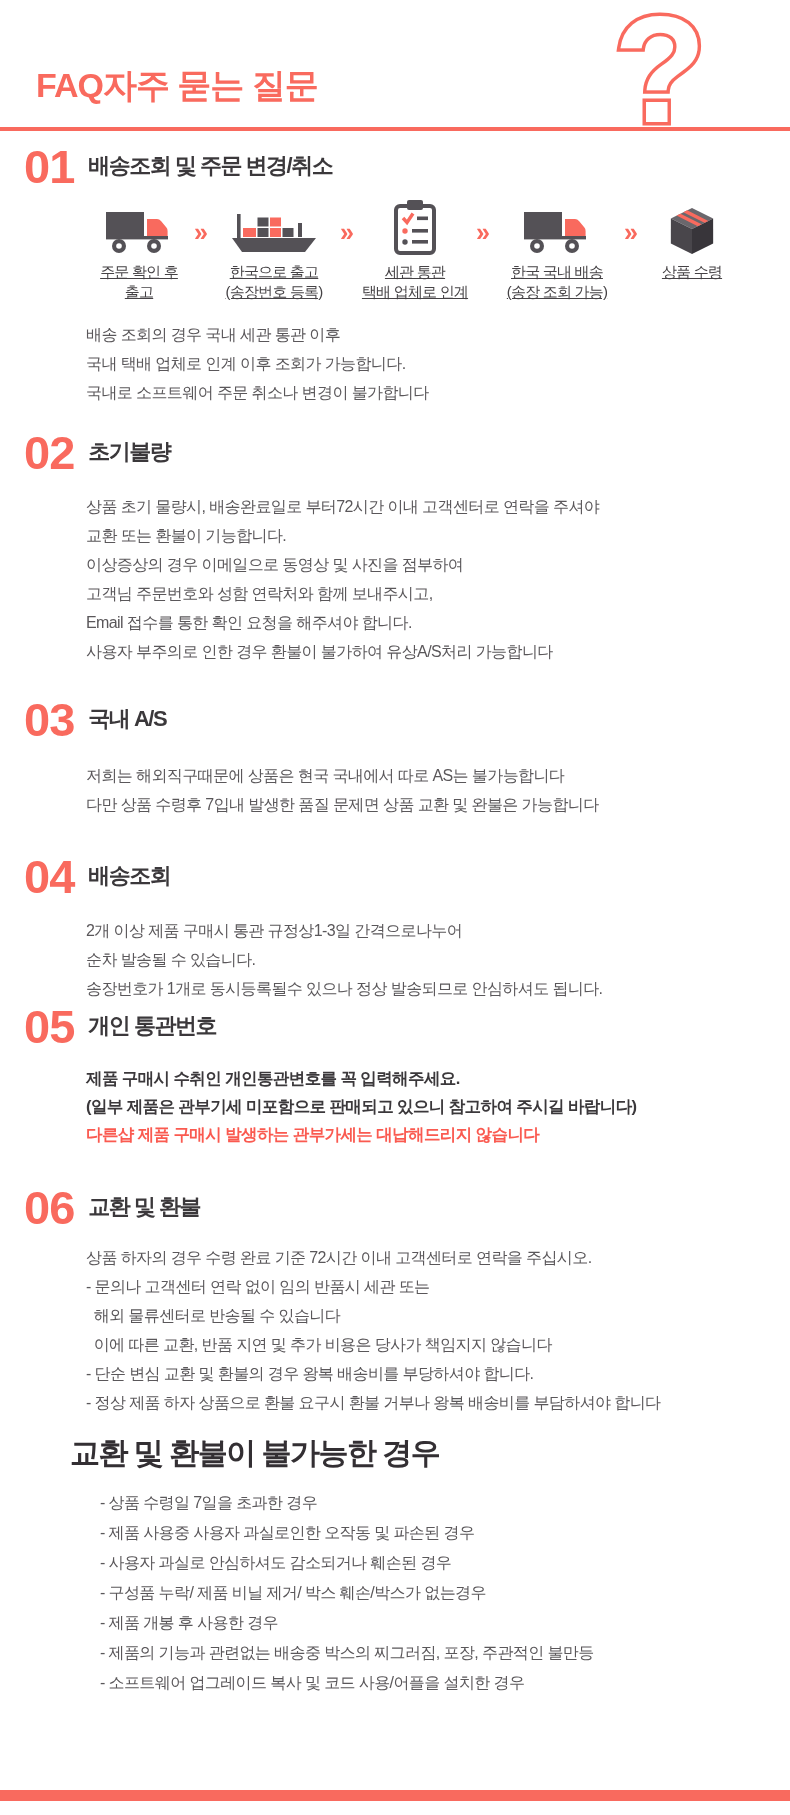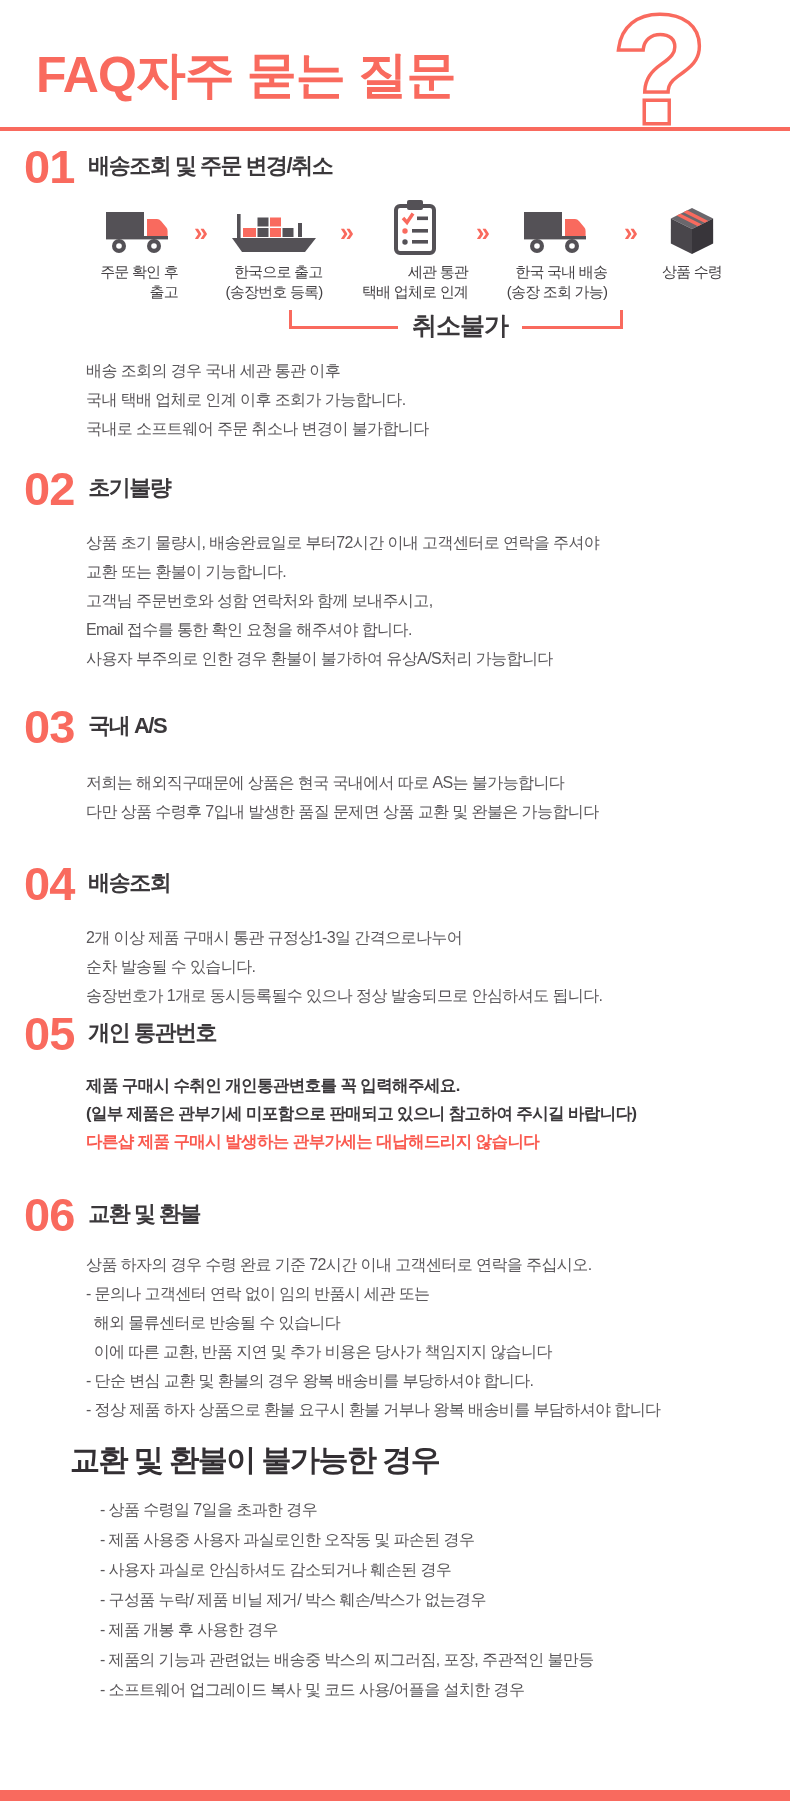--- a/index.html
+++ b/index.html
@@ -9,38 +9,38 @@
     background:#ffffff;
     font-family:"Liberation Sans","DejaVu Sans",sans-serif;
     overflow:hidden;
     color:#5a575a;
   }
   
   .header{position:relative;height:131px;}
   .header-line{position:absolute;left:0;right:0;bottom:0;height:4px;background:#f96a5e;}
   .faq-title{
     position:absolute;left:36px;bottom:22px;margin:0;
-    font-size:50px;font-weight:800;color:#f96a5e;letter-spacing:-1px;
+    font-size:34px;font-weight:800;color:#f96a5e;letter-spacing:-1px;
   }
   .qmark{position:absolute;right:72px;top:0;width:120px;height:146px;z-index:2;}
   
   .section{margin:0;}
   .sec-head{display:flex;align-items:center;margin-left:24px;}
   .sec-num{font-size:47px;font-weight:800;color:#f96a5e;letter-spacing:-1px;line-height:1;}
   .sec-title{font-size:22px;font-weight:700;color:#3b383b;letter-spacing:-1.5px;margin-left:14px;line-height:1.1;}
   
   .sec-body{margin-left:86px;margin-right:20px;}
   .body-line{margin:0;font-size:16px;line-height:29px;color:#5a575a;letter-spacing:-0.6px;white-space:pre-wrap;}
   .bold-line{margin:0;font-size:16.5px;line-height:28px;color:#3b383b;font-weight:700;letter-spacing:-0.6px;white-space:pre-wrap;}
   .warning-line{margin:0;font-size:16.5px;line-height:28px;color:#fa5a50;font-weight:800;letter-spacing:-0.6px;white-space:pre-wrap;}
   
   .flow{display:flex;align-items:flex-start;margin:6px 0 0 86px;}
   .flow-step{display:flex;flex-direction:column;align-items:center;}
   .flow-step .icon-box{height:60px;display:flex;align-items:flex-end;justify-content:center;}
-  .flow-label{margin-top:6px;font-size:15px;line-height:20px;color:#454245;text-align:right;white-space:pre-line;letter-spacing:-0.8px;}
+  .flow-label{margin-top:6px;font-size:15px;line-height:20px;color:#454245;text-align:center;white-space:pre-line;letter-spacing:-0.8px;text-decoration:underline;}
   .flow-sep{width:18px;text-align:center;padding-top:24px;font-size:25px;font-weight:700;color:#f96a5e;line-height:1;}
   .w106{width:106px}.w128{width:128px}.w118{width:118px}.w130{width:130px}.w104{width:104px}
   
   .cancel-bracket{display:flex;align-items:flex-start;margin:8px 0 0 289px;}
   .b-left{width:106px;height:16px;border-left:3px solid #f96a5e;border-bottom:3px solid #f96a5e;}
   .b-right{width:98px;height:16px;border-right:3px solid #f96a5e;border-bottom:3px solid #f96a5e;}
   .b-label{margin:3px 14px 0;font-size:25px;font-weight:800;color:#3b383b;line-height:1;letter-spacing:-1px;white-space:nowrap;}
   
   .s1{margin-top:12px;}
   .s1 .sec-body{margin-top:18px;}
@@ -160,41 +160,37 @@
             <polygon points="4,13 26,24 26,50 4,39" fill="#49464b"></polygon>
             <polygon points="48,13 26,24 26,50 48,39" fill="#38353a"></polygon>
             <polygon points="21,4.5 43,15.5 39,17.5 17,6.5" fill="#f96a5e"></polygon>
             <polygon points="14,8 36,19 32,21 10,10" fill="#f96a5e"></polygon>
           </svg>
         </div>
         <div class="flow-label">상품 수령</div>
       </div>
     </div>
 
-    <div class="cancel-bracket">
-      <div class="b-left"></div>
-      <div class="b-label">취소불가</div>
-      <div class="b-right"></div>
-    </div>
 
     <div class="sec-body">
         <p class="body-line">배송 조회의 경우 국내 세관 통관 이후</p>
         <p class="body-line">국내 택배 업체로 인계 이후 조회가 가능합니다.</p>
         <p class="body-line">국내로 소프트웨어 주문 취소나 변경이 불가합니다</p>
       </div>
   </div>
 
   <div class="section s2">
     <div class="sec-head">
       <span class="sec-num">02</span>
       <span class="sec-title">초기불량</span>
     </div>
     <div class="sec-body">
         <p class="body-line">상품 초기 물량시, 배송완료일로 부터72시간 이내 고객센터로 연락을 주셔야</p>
         <p class="body-line">교환 또는 환불이 기능합니다.</p>
+        <p class="body-line">이상증상의 경우 이메일으로 동영상 및 사진을 점부하여</p>
         <p class="body-line">고객님 주문번호와 성함 연락처와 함께 보내주시고,</p>
         <p class="body-line">Email 접수를 통한 확인 요청을 해주셔야 합니다.</p>
         <p class="body-line">사용자 부주의로 인한 경우 환불이 불가하여 유상A/S처리 가능합니다</p>
       </div>
   </div>
 
   <div class="section s3">
     <div class="sec-head">
       <span class="sec-num">03</span>
       <span class="sec-title">국내 A/S</span>

